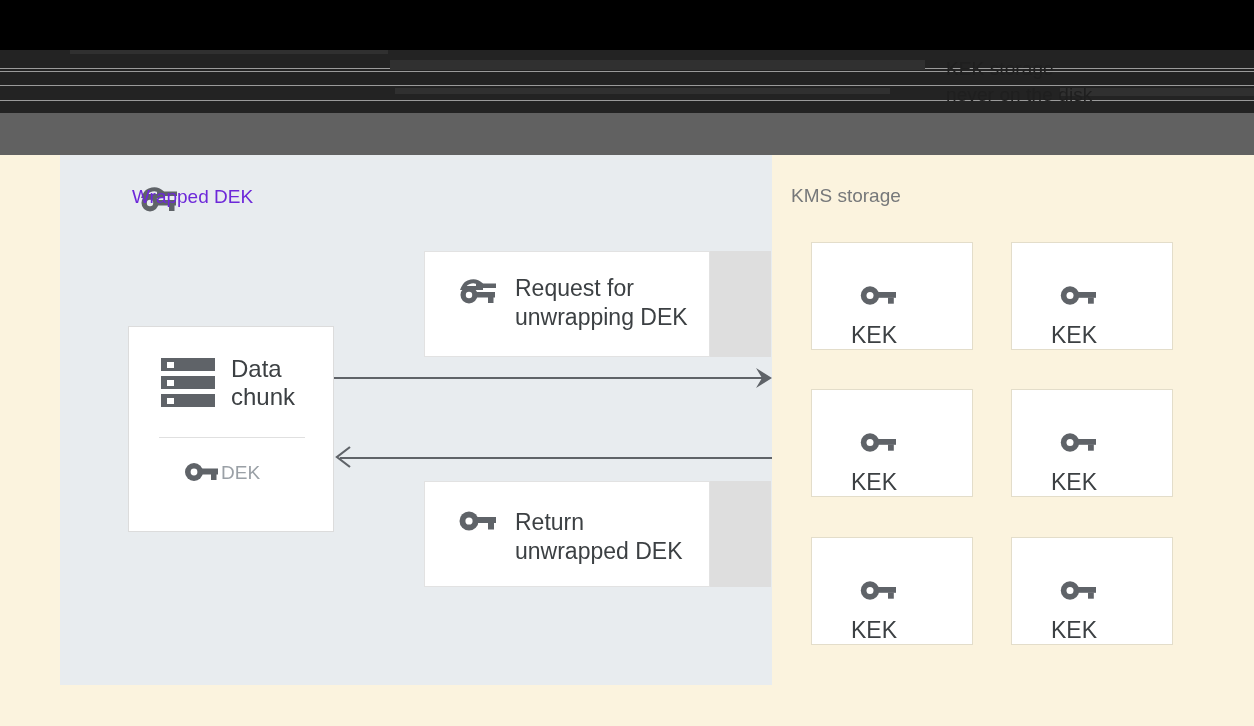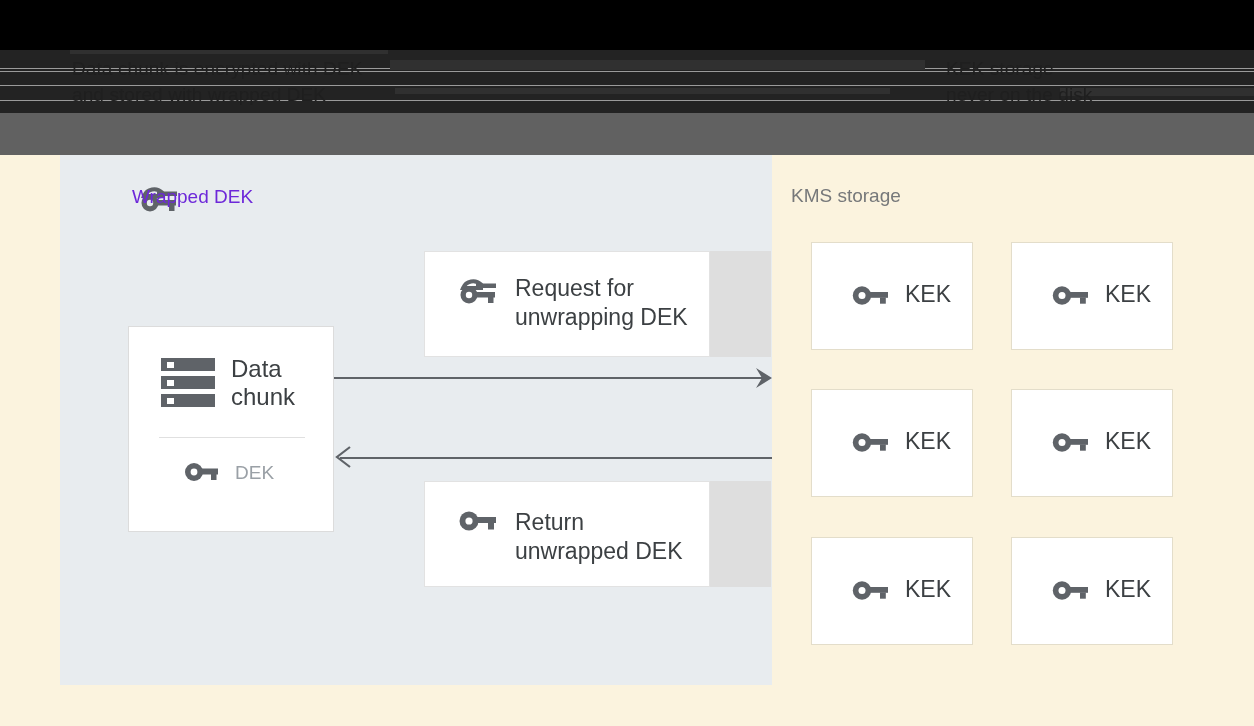--- a/index.html
+++ b/index.html
@@ -136,21 +136,21 @@
     width: 146px;
     height: 1px;
     background: #e0e0e0;
   }
   .dc-dek-row {
     position: absolute;
     left: 56px;
     top: 134px;
     display: flex;
     align-items: center;
-    gap: 16px;
+    gap: 2px;
   }
   .dc-dek-label {
     color: #9aa0a6;
     font-size: 19px;
     line-height: 19px;
   }
 
   
   .msg-shadow {
     position: absolute;
@@ -196,22 +196,23 @@
     height: 108px;
     background: #ffffff;
     border: 1px solid #e3ddca;
     box-sizing: border-box;
   }
   .kek-inner {
     position: absolute;
     left: 39px;
     top: 40px;
     display: flex;
-    align-items: flex-start;
+    align-items: flex-end;
     gap: 16px;
+    flex-direction: column;
   }
   .kek-label {
     color: #3c4043;
     font-size: 23px;
     line-height: 23px;
   }
 </style>
 </head>
 <body>
 
@@ -222,22 +223,20 @@
 
     <div class="streak" style="left:0px;   top:68px;  width:1254px;"></div>
     <div class="streak" style="left:0px;   top:71px;  width:1254px;"></div>
     <div class="streak" style="left:0px;   top:85px;  width:1254px;"></div>
     <div class="streak" style="left:0px;   top:100px; width:1254px;"></div>
     <div class="streak d" style="left:70px; top:50px; width:318px; height:4px;"></div>
     <div class="streak d" style="left:390px;top:60px; width:535px; height:10px;"></div>
     <div class="streak d" style="left:1060px;top:88px;width:194px; height:8px;"></div>
     <div class="streak d" style="left:395px;top:88px; width:495px; height:6px;"></div>
 
-    <div class="banner-text left">Data chunk is encrypted with DEK
-and stored with wrapped DEK</div>
     <div class="banner-text right">KEK storage
 never on the disk</div>
   </div>
 
   <div class="grey-strip"></div>
 
   <div class="panel-left">
 
     <div style="position:absolute;left:78px;top:28px;">
       <svg class="icon" width="40" height="30" viewBox="0 0 40 30" aria-hidden="true">

